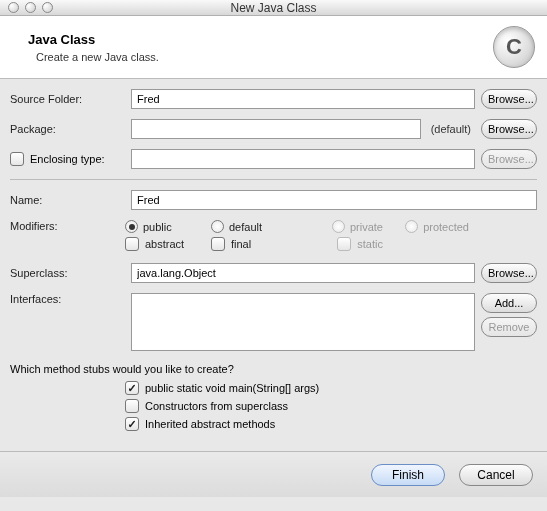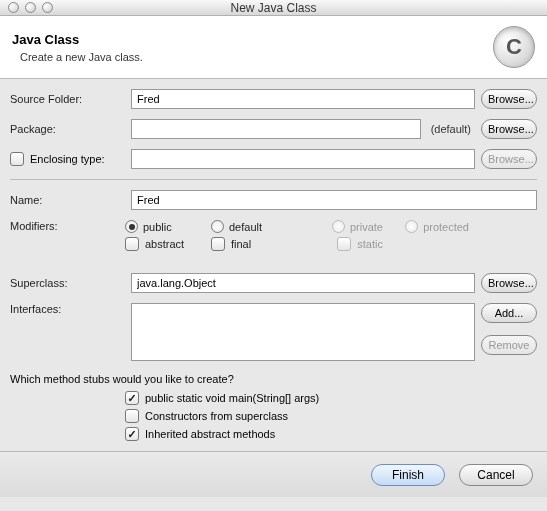--- a/index.html
+++ b/index.html
@@ -34,21 +34,21 @@
   .title-text {
     position: absolute;
     left: 0; right: 0;
     text-align: center;
     font-size: 12px;
     color: #333;
   }
   .header {
     background: #fff;
     border-bottom: 1px solid #bbb;
-    padding: 10px 12px 10px 12px;
+    padding: 10px 12px 10px 28px;
     display: flex;
     align-items: center;
     position: relative;
   }
   .header-text { flex: 1; }
   .header-title {
     font-size: 13px;
     font-weight: bold;
     margin-bottom: 4px;
   }
@@ -116,21 +116,21 @@
     padding: 0 4px;
   }
   .hr {
     border: none;
     border-top: 1px solid #bbb;
     margin: 4px 0 10px 0;
   }
   .mod-row {
     display: flex;
     align-items: flex-start;
-    margin-bottom: 18px;
+    margin-bottom: 8px;
   }
   .mod-options {
     display: flex;
     flex-wrap: wrap;
     gap: 0;
     flex: 1;
   }
   .mod-cell {
     width: 86px;
     display: flex;
@@ -146,21 +146,21 @@
   .interfaces-row {
     display: flex; align-items: flex-start; gap: 6px; margin-bottom: 12px;
   }
   .interfaces-box {
     flex: 1;
     height: 58px;
     border: 1px solid #999;
     background: #fff;
   }
   .if-btns {
-    display: flex; flex-direction: column; gap: 12px;
+    display: flex; flex-direction: column; gap: 4px;
   }
   .stubs-section { margin-top: 6px; }
   .stub-title { font-size: 11px; margin-bottom: 6px; }
   .stub-opt {
     display: flex; align-items: center;
     font-size: 11px;
     margin-left: 115px;
     margin-bottom: 4px;
   }
   .maccheck {

